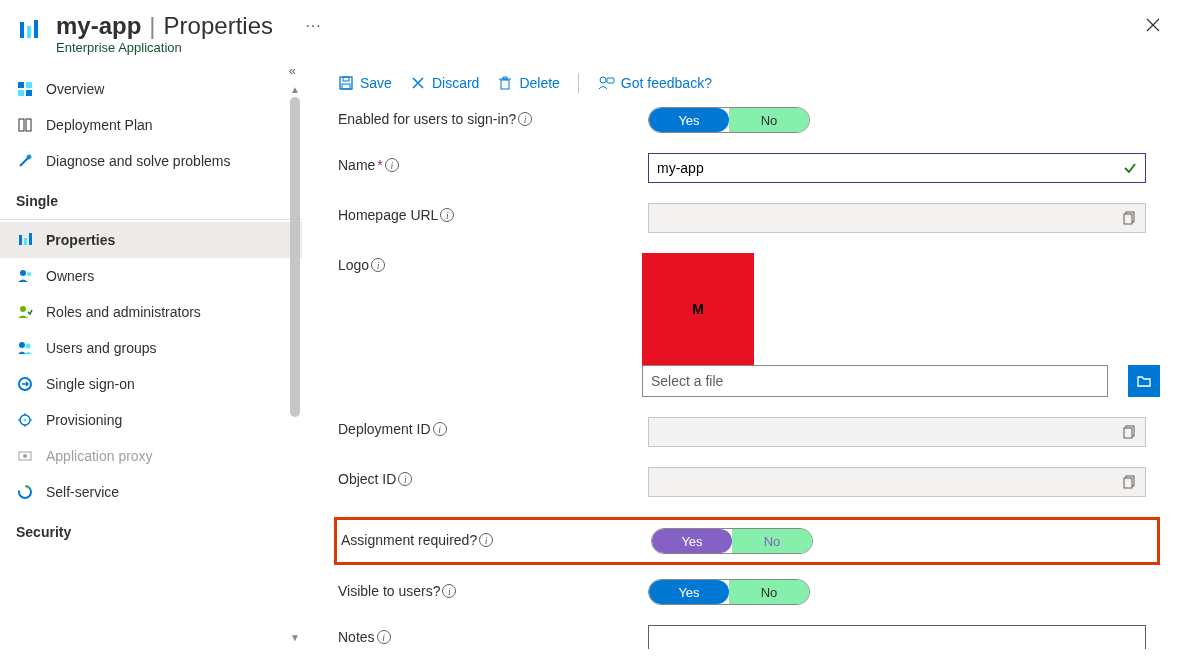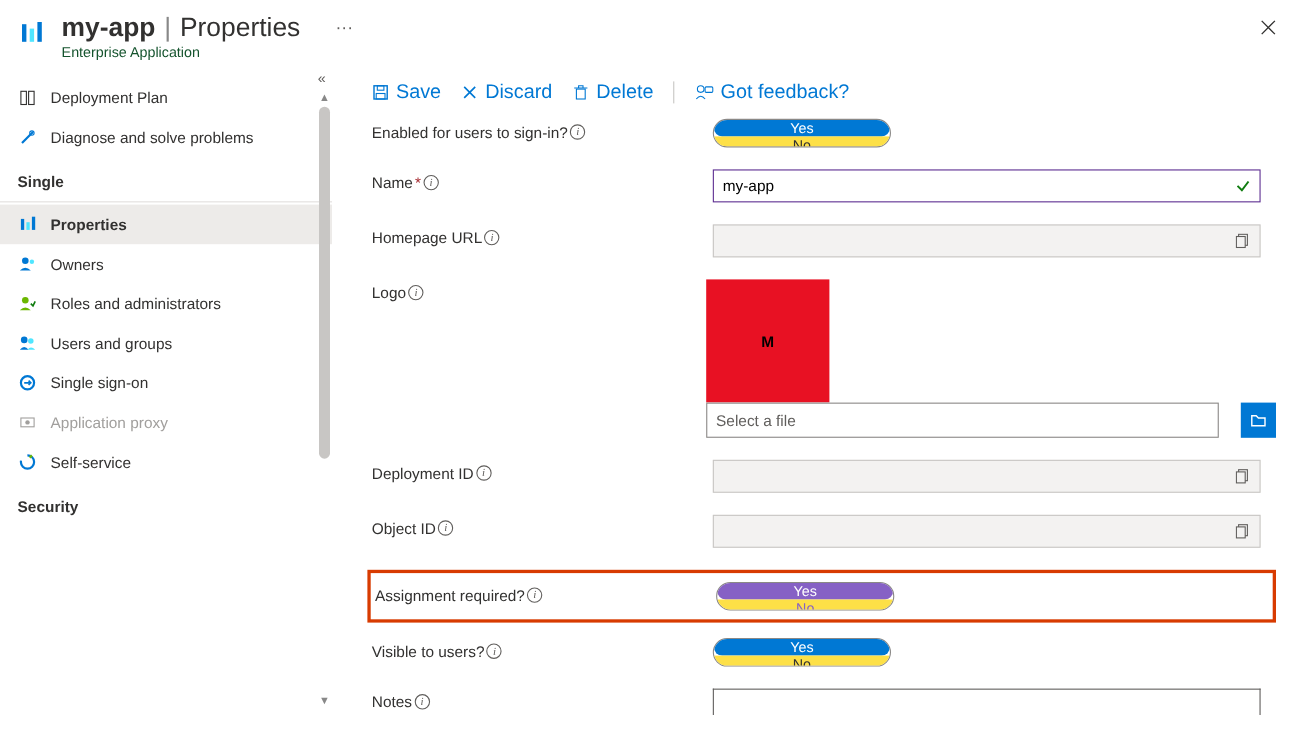--- a/index.html
+++ b/index.html
@@ -116,21 +116,21 @@
     align-items: center;
     gap: 18px;
     padding: 6px 0 14px 0;
   }
   .toolbar-btn {
     display: flex;
     align-items: center;
     gap: 6px;
     color: #0078d4;
     cursor: pointer;
-    font-size: 18px;
+    font-size: 14px;
   }
   .toolbar-sep {
     width: 1px; height: 20px; background: #c8c6c4;
   }
 
   
   .form-row {
     display: flex;
     align-items: flex-start;
     margin-bottom: 20px;
@@ -165,30 +165,29 @@
   .form-control { flex: 1; }
 
   
   .toggle {
     display: inline-flex;
     border: 1px solid #8a8886;
     border-radius: 16px;
     overflow: hidden;
     height: 26px;
     width: 162px;
-    flex-direction: column;
   }
   .toggle-opt {
     flex: 1;
     display: flex;
     align-items: center;
     justify-content: center;
     font-size: 13px;
     cursor: pointer;
-    background: #fde047;
+    background: #86efac;
   }
   .toggle-opt.on { border-radius: 14px 14px 14px 14px; }
   .toggle.blue .toggle-opt.on { background: #0078d4; color: #fff; }
   .toggle.purple .toggle-opt.on { background: #8661c5; color: #fff; }
   .toggle.purple .toggle-opt:not(.on) { color: #8661c5; }
 
   
   .textfield {
     width: 498px;
     height: 30px;
@@ -271,20 +270,31 @@
 </div>
 
 <div class="layout">
 
   <div class="sidebar">
     <div class="sidebar-collapse">«</div>
 
     <div class="sidebar-item">
       <span class="sidebar-icon">
         <svg width="16" height="16" viewBox="0 0 16 16">
+            <rect x="1" y="1" width="6" height="6" fill="#0078d4"></rect>
+            <rect x="9" y="1" width="6" height="6" fill="#50e6ff"></rect>
+            <rect x="1" y="9" width="6" height="6" fill="#50e6ff"></rect>
+            <rect x="9" y="9" width="6" height="6" fill="#0078d4"></rect>
+          </svg>
+      </span>
+      <span>Overview</span>
+    </div>
+    <div class="sidebar-item">
+      <span class="sidebar-icon">
+        <svg width="16" height="16" viewBox="0 0 16 16">
             <rect x="2" y="2" width="5" height="12" fill="none" stroke="#323130"></rect>
             <rect x="9" y="2" width="5" height="12" fill="none" stroke="#323130"></rect>
           </svg>
       </span>
       <span>Deployment Plan</span>
     </div>
     <div class="sidebar-item">
       <span class="sidebar-icon">
         <svg width="16" height="16" viewBox="0 0 16 16">
             <path d="M3 13 L10 6 M13 3 L10 6" stroke="#0078d4" stroke-width="2"></path>
@@ -338,20 +348,30 @@
       <span>Users and groups</span>
     </div>
     <div class="sidebar-item">
       <span class="sidebar-icon">
         <svg width="16" height="16" viewBox="0 0 16 16">
             <circle cx="8" cy="8" r="6" fill="none" stroke="#0078d4" stroke-width="2"></circle>
             <path d="M5 8 L11 8 M9 6 L11 8 L9 10" stroke="#0078d4" stroke-width="1.5" fill="none"></path>
           </svg>
       </span>
       <span>Single sign-on</span>
+    </div>
+    <div class="sidebar-item">
+      <span class="sidebar-icon">
+        <svg width="16" height="16" viewBox="0 0 16 16">
+            <circle cx="8" cy="8" r="5" fill="none" stroke="#0078d4" stroke-width="1.5"></circle>
+            <circle cx="8" cy="8" r="1.5" fill="#50e6ff"></circle>
+            <path d="M8 3 L8 1 M8 13 L8 15 M3 8 L1 8 M13 8 L15 8" stroke="#0078d4"></path>
+          </svg>
+      </span>
+      <span>Provisioning</span>
     </div>
     <div class="sidebar-item disabled">
       <span class="sidebar-icon">
         <svg width="16" height="16" viewBox="0 0 16 16">
             <rect x="2" y="4" width="12" height="8" fill="none" stroke="#a19f9d"></rect>
             <circle cx="8" cy="8" r="2" fill="#a19f9d"></circle>
           </svg>
       </span>
       <span>Application proxy</span>
     </div>

